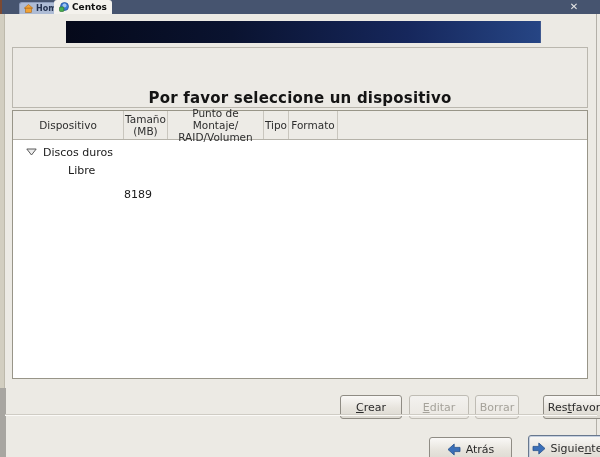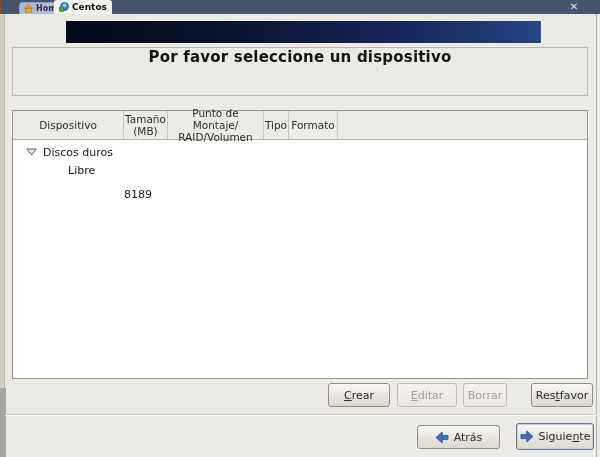--- a/index.html
+++ b/index.html
@@ -32,23 +32,23 @@
   .page-edge-bottom{position:absolute;left:0;top:388px;width:6px;height:69px;background:#a8a6a1;}
   .window-right{position:absolute;left:596px;top:14px;width:1px;height:443px;background:#b3b0a8;}
   
   .banner{
     position:absolute;left:66px;top:21px;width:475px;height:22px;
     background:linear-gradient(90deg,#05091a 0%,#0a1330 35%,#16275c 72%,#264584 100%);
     border-right:1px solid #40598f;box-sizing:border-box;
   }
   
   .title-box{
-    position:absolute;left:12px;top:47px;width:576px;height:49px;box-sizing:border-box;
+    position:absolute;left:12px;top:47px;width:576px;height:61px;box-sizing:border-box;
     background:#eceae5;border:1px solid #bab7ae;
-    display:flex;align-items:flex-start;justify-content:center;
+    display:flex;align-items:flex-end;justify-content:center;
   }
   .title-text{font-size:15px;font-weight:bold;color:#141414;letter-spacing:.2px;}
   
   .device-table{
     position:absolute;left:12px;top:110px;width:576px;height:269px;box-sizing:border-box;
     border:1px solid #989588;background:#ffffff;
   }
   .thead{display:flex;height:28px;background:#edebe6;border-bottom:1px solid #b5b2a9;}
   .th{
     box-sizing:border-box;border-right:1px solid #c9c6be;
@@ -59,21 +59,21 @@
   .w-disp{width:111px}.w-size{width:44px}.w-mount{width:96px}.w-tipo{width:25px}.w-fmt{width:49px}.w-fill{flex:1}
   .tree{position:relative;padding-top:3px;font-size:11px;color:#1a1a1a;}
   .trow{position:relative;height:18px;display:flex;align-items:center;}
   .trow .lbl{margin-left:6px;}
   .trow .bold{font-weight:bold;}
   .trow .extra{margin-left:4px;font-size:9px;color:#a09e99;}
   .size-cell{position:absolute;left:111px;width:44px;text-align:left;margin-top:48px;}
   .indent0{padding-left:13px}.indent1{padding-left:28px}.indent2{padding-left:55px}
   
   .btn{
-    position:absolute;height:24px;box-sizing:border-box;margin:0;
+    position:absolute;height:24px;box-sizing:border-box;margin:12px;
     border:1px solid #8f8c84;border-radius:3px;
     background:linear-gradient(#f9f8f6,#e7e4dd 55%,#dcd9d1);
     font-family:inherit;font-size:11px;color:#2b2b2b;
     display:flex;align-items:center;justify-content:center;gap:5px;cursor:default;
   }
   .btn[disabled]{color:#a5a29a;border-color:#bfbcb4;background:linear-gradient(#f3f2ef,#eae7e1);}
   .u{text-decoration:underline;}
   .btn-crear{left:328px;top:383px;width:62px;}
   .btn-editar{left:397px;top:383px;width:60px;}
   .btn-borrar{left:463px;top:383px;width:44px;}

